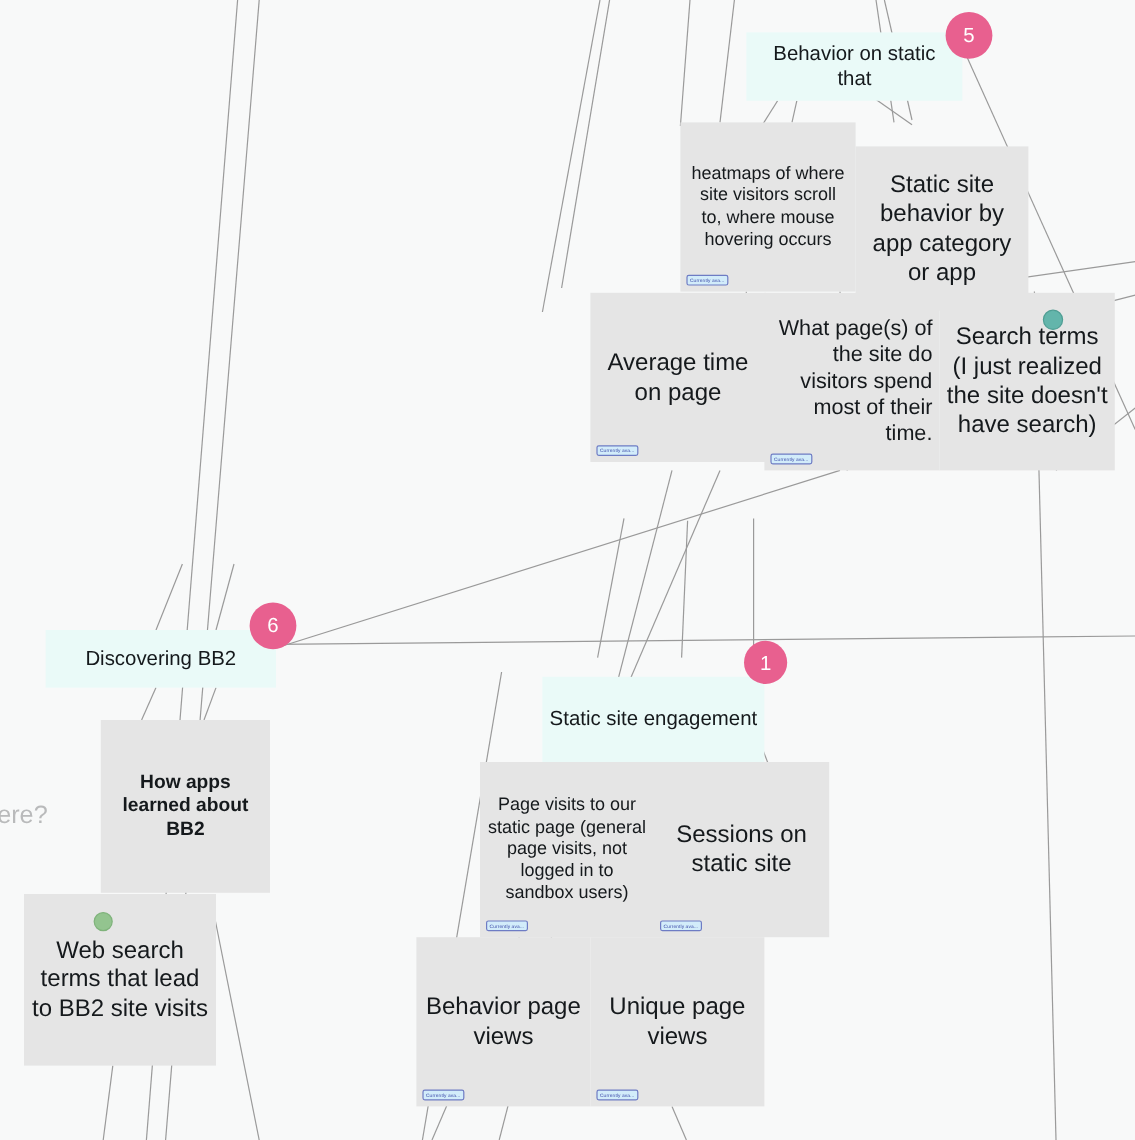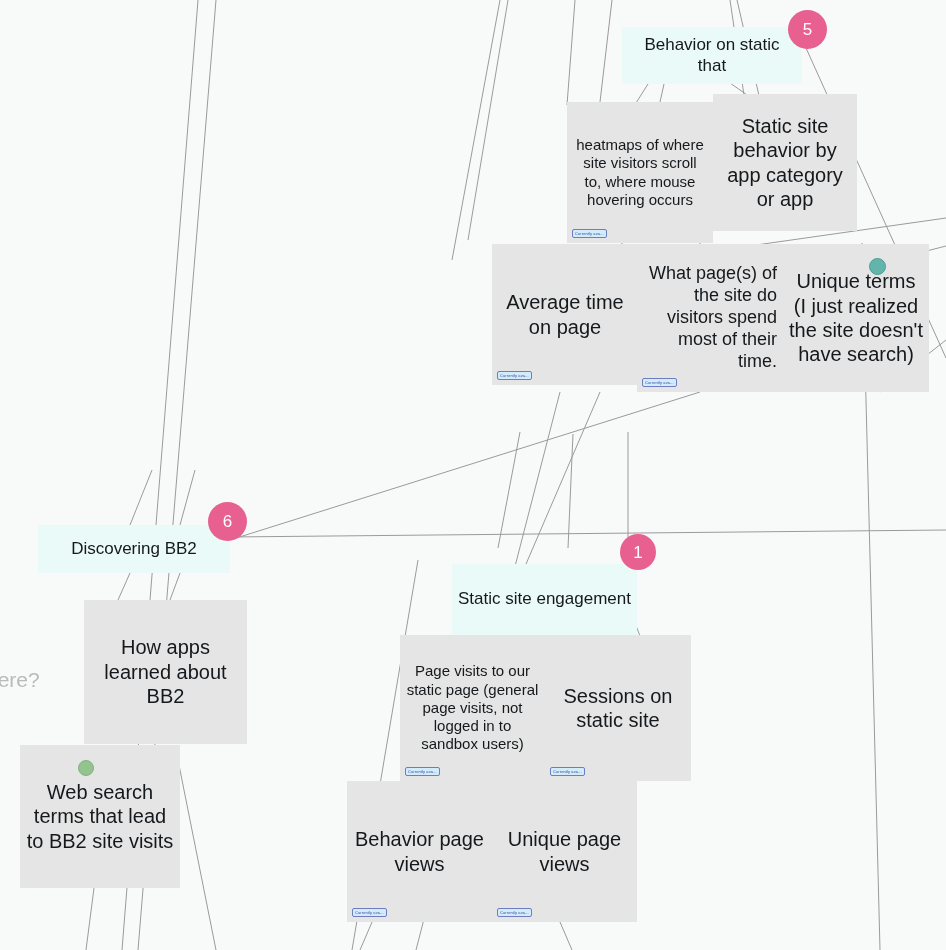--- a/index.html
+++ b/index.html
@@ -143,40 +143,40 @@
 
   <div id="nodes">
       <div class="card header" style="left: 622px; top: 27px; width: 180px; height: 57px; font-size: 17px;">
         <span class="card-text">Behavior on static that</span>
       </div>
       <div class="badge-num" style="left: 788px; top: 10px; width: 39px; height: 39px;">5</div>
       <div class="card sticky" style="left: 567px; top: 102px; width: 146px; height: 141px; font-size: 15px;">
         <span class="card-text">heatmaps of where site visitors scroll to, where mouse hovering occurs</span>
         <div class="avail-badge" style="left: 5px; bottom: 5px;">Currently ava...</div>
       </div>
-      <div class="card sticky" style="left: 713px; top: 94px; width: 144px; height: 137px; font-size: 20px;">
+      <div class="card sticky" style="left: 713px; top: 122px; width: 144px; height: 137px; font-size: 20px;">
         <span class="card-text">Static site behavior by app category or app</span>
       </div>
       <div class="card sticky" style="left: 492px; top: 244px; width: 146px; height: 141px; font-size: 20px;">
         <span class="card-text">Average time on page</span>
         <div class="avail-badge" style="left: 5px; bottom: 5px;">Currently ava...</div>
       </div>
       <div class="card sticky" style="left: 637px; top: 244px; width: 146px; height: 148px; font-size: 18px; text-align: right;">
         <span class="card-text">What page(s) of the site do visitors spend most of their time.</span>
         <div class="avail-badge" style="left: 5px; bottom: 5px;">Currently ava...</div>
       </div>
       <div class="card sticky" style="left: 783px; top: 244px; width: 146px; height: 148px; font-size: 20px;">
-        <span class="card-text">Unique terms (I just realized the site doesn't have search)</span>
+        <span class="card-text">Search terms (I just realized the site doesn't have search)</span>
       </div>
       <div class="dot-avatar" style="left: 869px; top: 258px; width: 17px; height: 17px;"></div>
       <div class="card header" style="left: 38px; top: 525px; width: 192px; height: 48px; font-size: 17px;">
         <span class="card-text">Discovering BB2</span>
       </div>
       <div class="badge-num" style="left: 208px; top: 502px; width: 39px; height: 39px;">6</div>
-      <div class="card sticky" style="left: 84px; top: 600px; width: 163px; height: 144px; font-size: 20px;">
+      <div class="card sticky" style="left: 84px; top: 600px; width: 141px; height: 144px; font-size: 16px; font-weight: bold;">
         <span class="card-text">How apps learned about BB2</span>
       </div>
       <div class="card sticky" style="left: 20px; top: 745px; width: 160px; height: 143px; font-size: 20px;">
         <span class="card-text">Web search terms that lead to BB2 site visits</span>
       </div>
       <div class="dot-avatar green" style="left: 78px; top: 760px; width: 16px; height: 16px;"></div>
       <div class="card header" style="left: 452px; top: 548px; width: 185px; height: 71px; font-size: 17px; margin-top: 16px;">
         <span class="card-text">Static site engagement</span>
       </div>
       <div class="badge-num" style="left: 620px; top: 534px; width: 36px; height: 36px;">1</div>

